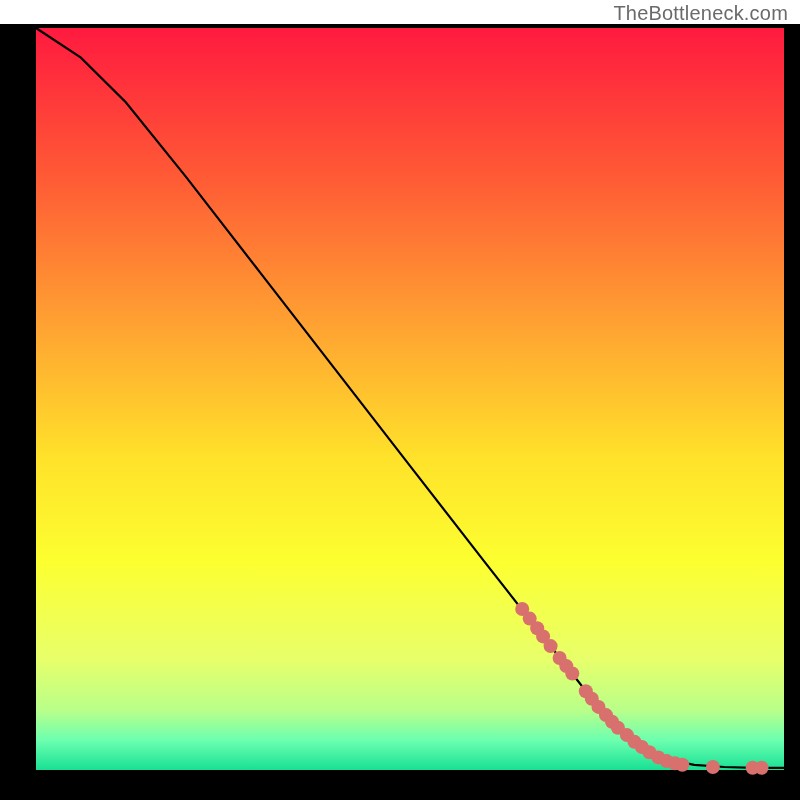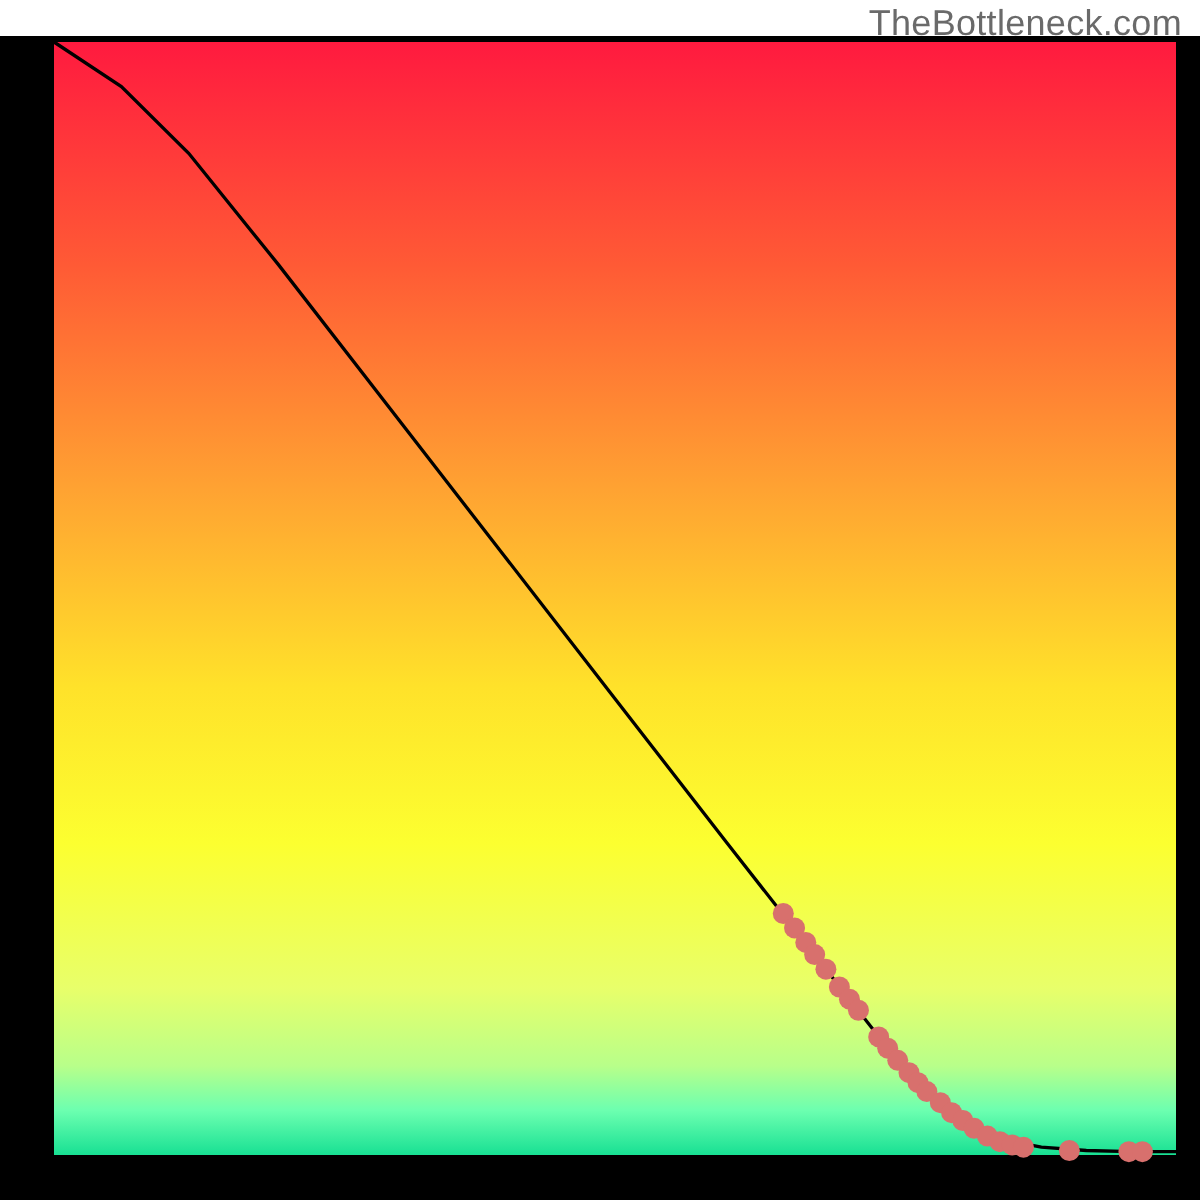--- a/index.html
+++ b/index.html
@@ -9,21 +9,21 @@
     font-family: Arial, Helvetica, sans-serif;
     width: 800px;
     height: 800px;
     position: relative;
     overflow: hidden;
   }
   .attribution {
     position: absolute;
     top: 2px;
     right: 12px;
-    font-size: 24px;
+    font-size: 20px;
     color: #6a6a6a;
     letter-spacing: 0.2px;
   }
   .chart-wrap {
     position: absolute;
     left: 0;
     top: 24px;
     width: 800px;
     height: 776px;
   }

